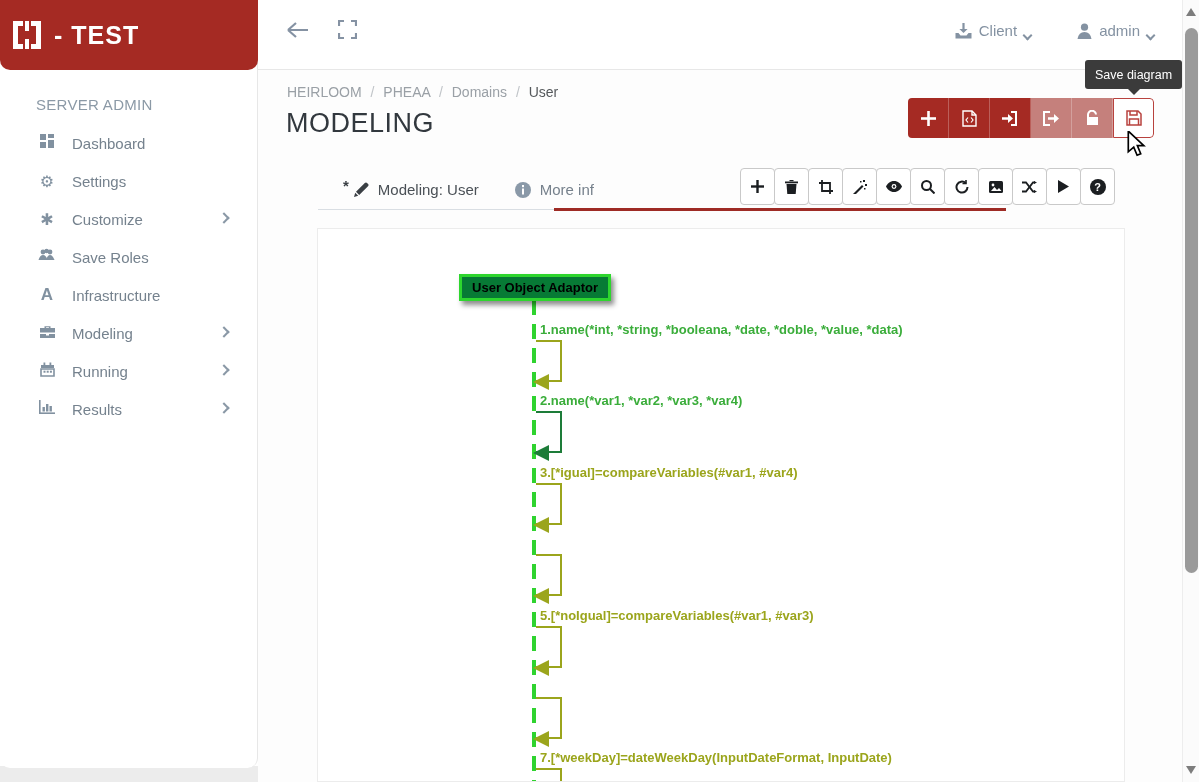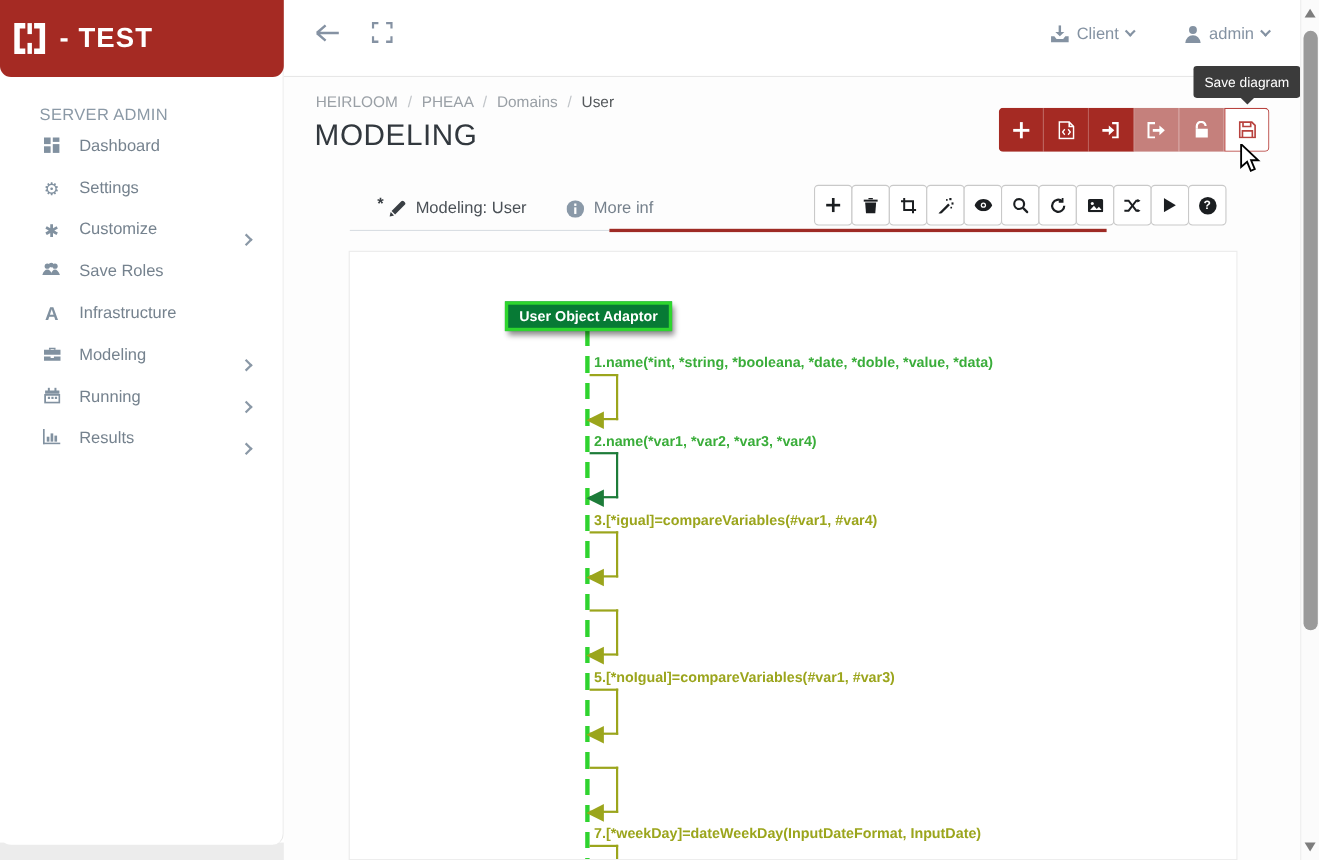--- a/index.html
+++ b/index.html
@@ -13,33 +13,33 @@
 
   
   .sidebar { position:absolute; left:0; top:0; width:258px; height:768px; background:#fff;
              border-right:1px solid #e7e7e7; border-radius:0 0 10px 10px; z-index:5; }
   .logo { position:absolute; left:0; top:0; width:258px; height:70px; background:#a52a23;
           border-radius:0 0 10px 10px; display:flex; align-items:center; padding-left:10px; color:#fff; }
   .logo svg { margin-right:10px; }
   .logo-text { font-size:25px; font-weight:bold; letter-spacing:1px; }
   .side-header { position:absolute; left:36px; top:96px; font-size:15px; color:#8b99a6; letter-spacing:.3px; }
   .menu { position:absolute; left:0; top:124px; width:258px; }
-  .menu-item { position:relative; height:38px; display:flex; align-items:flex-start; padding-left:36px; cursor:pointer; }
+  .menu-item { position:relative; height:38px; display:flex; align-items:center; padding-left:36px; cursor:pointer; }
   .menu-item .mi-icon { width:22px; margin-right:14px; color:#8191a0; fill:#8191a0; font-size:16px; text-align:center; }
   .menu-item .mi-label { font-size:15px; color:#75828e; }
   .chev { position:absolute; right:30px; top:14px; width:8px; height:8px;
           border-right:2px solid #8a98a6; border-top:2px solid #8a98a6; transform:rotate(45deg); }
 
   
   .topbar { position:absolute; left:258px; top:0; width:924px; height:70px; background:#fff;
             border-bottom:1px solid #e7e7e7; z-index:2; }
   .tb-left { position:absolute; left:28px; top:20px; display:flex; gap:28px; align-items:center; color:#8592a3; }
   .tb-right { position:absolute; right:28px; top:22px; display:flex; gap:46px; align-items:center;
               color:#8492a2; font-size:15px; }
-  .tb-user { display:flex; align-items:center; gap:7px; cursor:pointer; }
+  .tb-user { display:flex; align-items:flex-end; gap:7px; cursor:pointer; }
   .caret { width:7px; height:7px; border-right:2px solid #8492a2; border-bottom:2px solid #8492a2;
            transform:rotate(45deg); margin-top:-4px; }
 
   
   .main { position:absolute; left:258px; top:70px; width:924px; height:712px; background:#fdfdfd; }
   .breadcrumb { position:absolute; left:29px; top:14px; font-size:14px; color:#9aa0a6; }
   .breadcrumb .bc-link { color:#9aa0a6; cursor:pointer; }
   .breadcrumb .bc-sep { color:#c0c4c8; margin:0 5px; }
   .breadcrumb .bc-current { color:#55595c; }
   .page-title { position:absolute; left:28px; top:38px; font-size:27px; color:#32383e; font-weight:500; letter-spacing:.5px; }
@@ -77,21 +77,21 @@
           border-radius:4px; display:flex; align-items:center; justify-content:center; cursor:pointer; color:#1b1e21; }
   .dbtn:first-child { margin-left:0; }
   .dbtn svg { display:block; }
   .help-circle { width:16px; height:16px; border-radius:50%; background:#1b1e21; color:#fff; font-size:11px;
                  font-weight:bold; display:flex; align-items:center; justify-content:center; }
 
   
   .card { position:absolute; left:59px; top:158px; width:808px; height:554px; background:#fff;
           border:1px solid #ececec; overflow:hidden; }
   .root-box { position:absolute; left:141px; top:45px; width:152px; height:27px; background:#077a35;
-              border:3px solid #2ed62e; color:#ffffff; font-size:13px; font-weight:bold;
+              border:3px solid #2ed62e; color:#000000; font-size:13px; font-weight:bold;
               display:flex; align-items:center; justify-content:center;
               box-shadow:3px 4px 5px rgba(0,0,0,.45); cursor:pointer; }
   .trunk { position:absolute; left:214px; top:71px; width:4px; height:483px;
            background:repeating-linear-gradient(to bottom, #2fd32f 0 15px, transparent 15px 24px); }
   .ditem { position:absolute; left:0; width:100%; height:70px; }
   .item-text { position:absolute; left:222px; top:0; font-size:13px; font-weight:bold; white-space:nowrap; cursor:pointer; }
   .loop-bracket { position:absolute; left:218px; top:18px; width:26px; height:42px;
                   border:2px solid; border-left:none; }
   .loop-arrow { position:absolute; left:215px; top:52px; width:0; height:0;
                 border-top:8px solid transparent; border-bottom:8px solid transparent; border-right:16px solid; }

